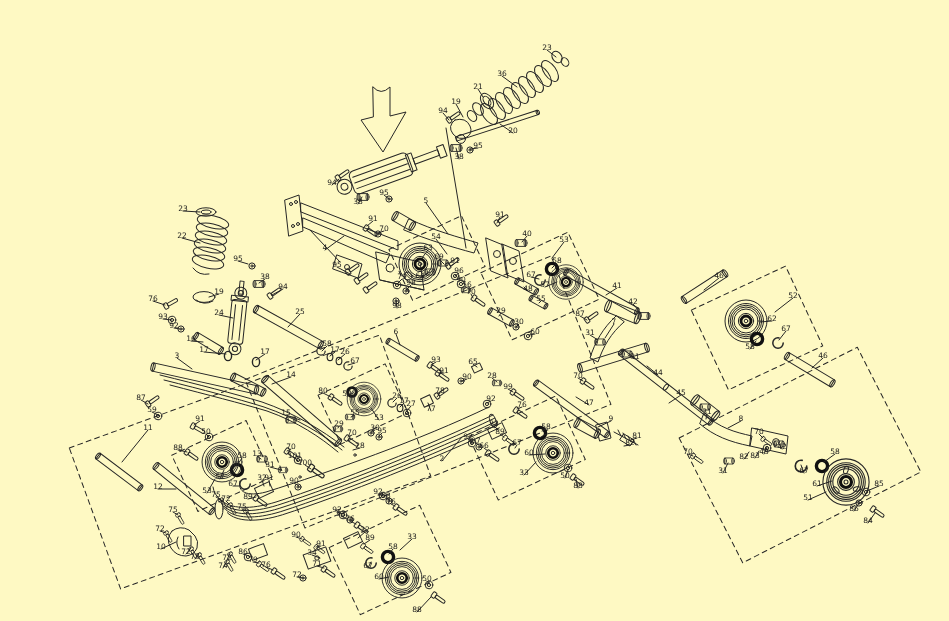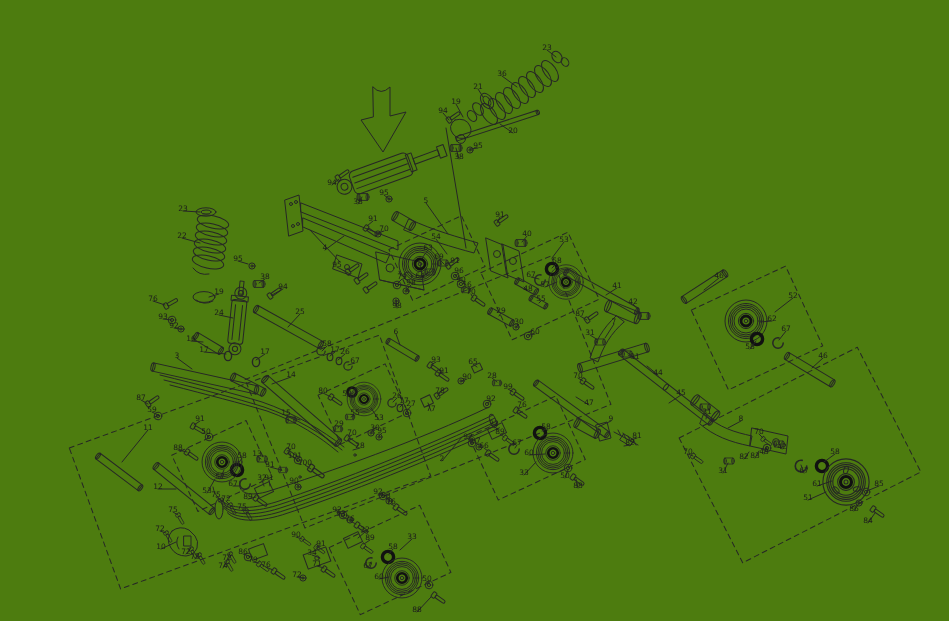--- a/index.html
+++ b/index.html
@@ -1,16 +1,16 @@
 <!DOCTYPE html>
 <html><head>
 <meta charset="utf-8">
 <style>
   html,body{margin:0;padding:0;background:#fff;}
-  .stage{position:relative;width:949px;height:621px;background:#4d7c0f;overflow:hidden;
+  .stage{position:relative;width:949px;height:621px;background:#fef9c3;overflow:hidden;
          font-family:"DejaVu Sans",sans-serif;}
   svg{display:block}
   #art *{vector-effect:none}
   #art path,#art line,#art rect,#art ellipse,#art circle,#art polygon,#art polyline{
       stroke:#262626;fill:none;stroke-width:1;stroke-linejoin:round;stroke-linecap:round;}
   .w{fill:#ffffff}
   .lt{fill:#ececec}
   .gy{fill:#d2d2d2}
   .dk{fill:#1a1a1a;stroke:none}
   .thin{stroke-width:.6;stroke:#555}

